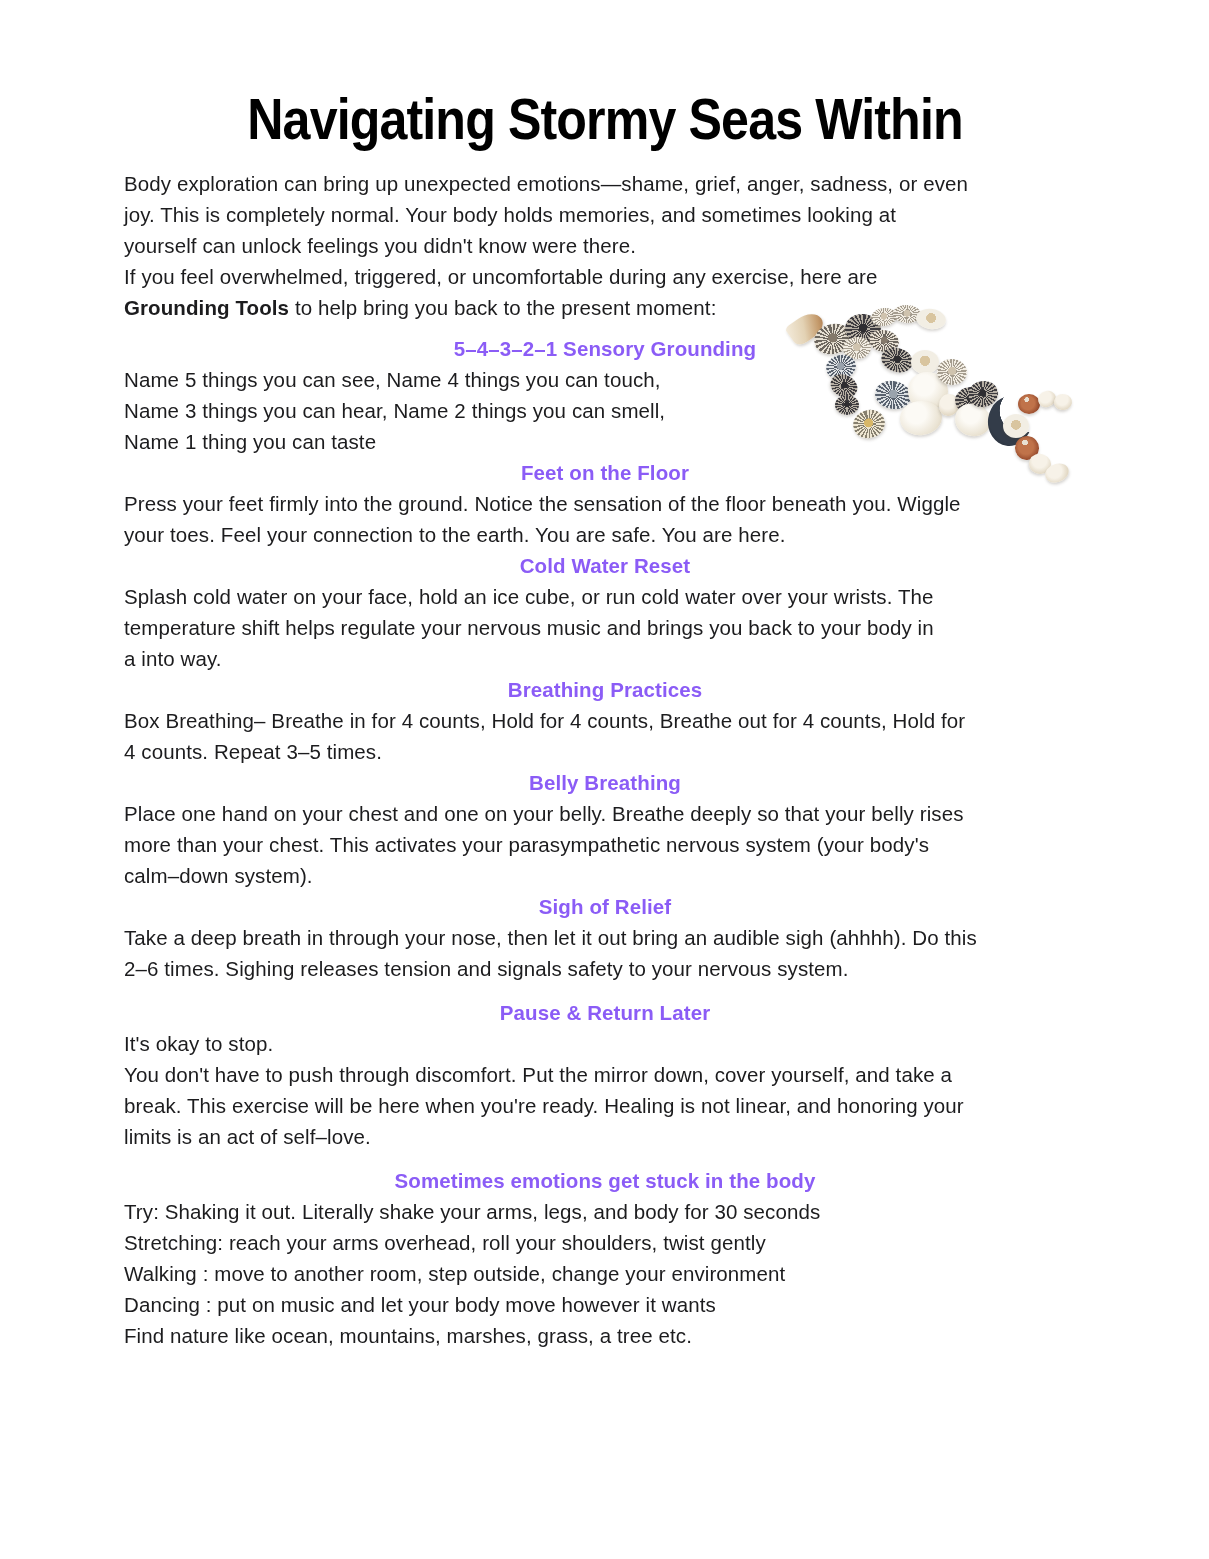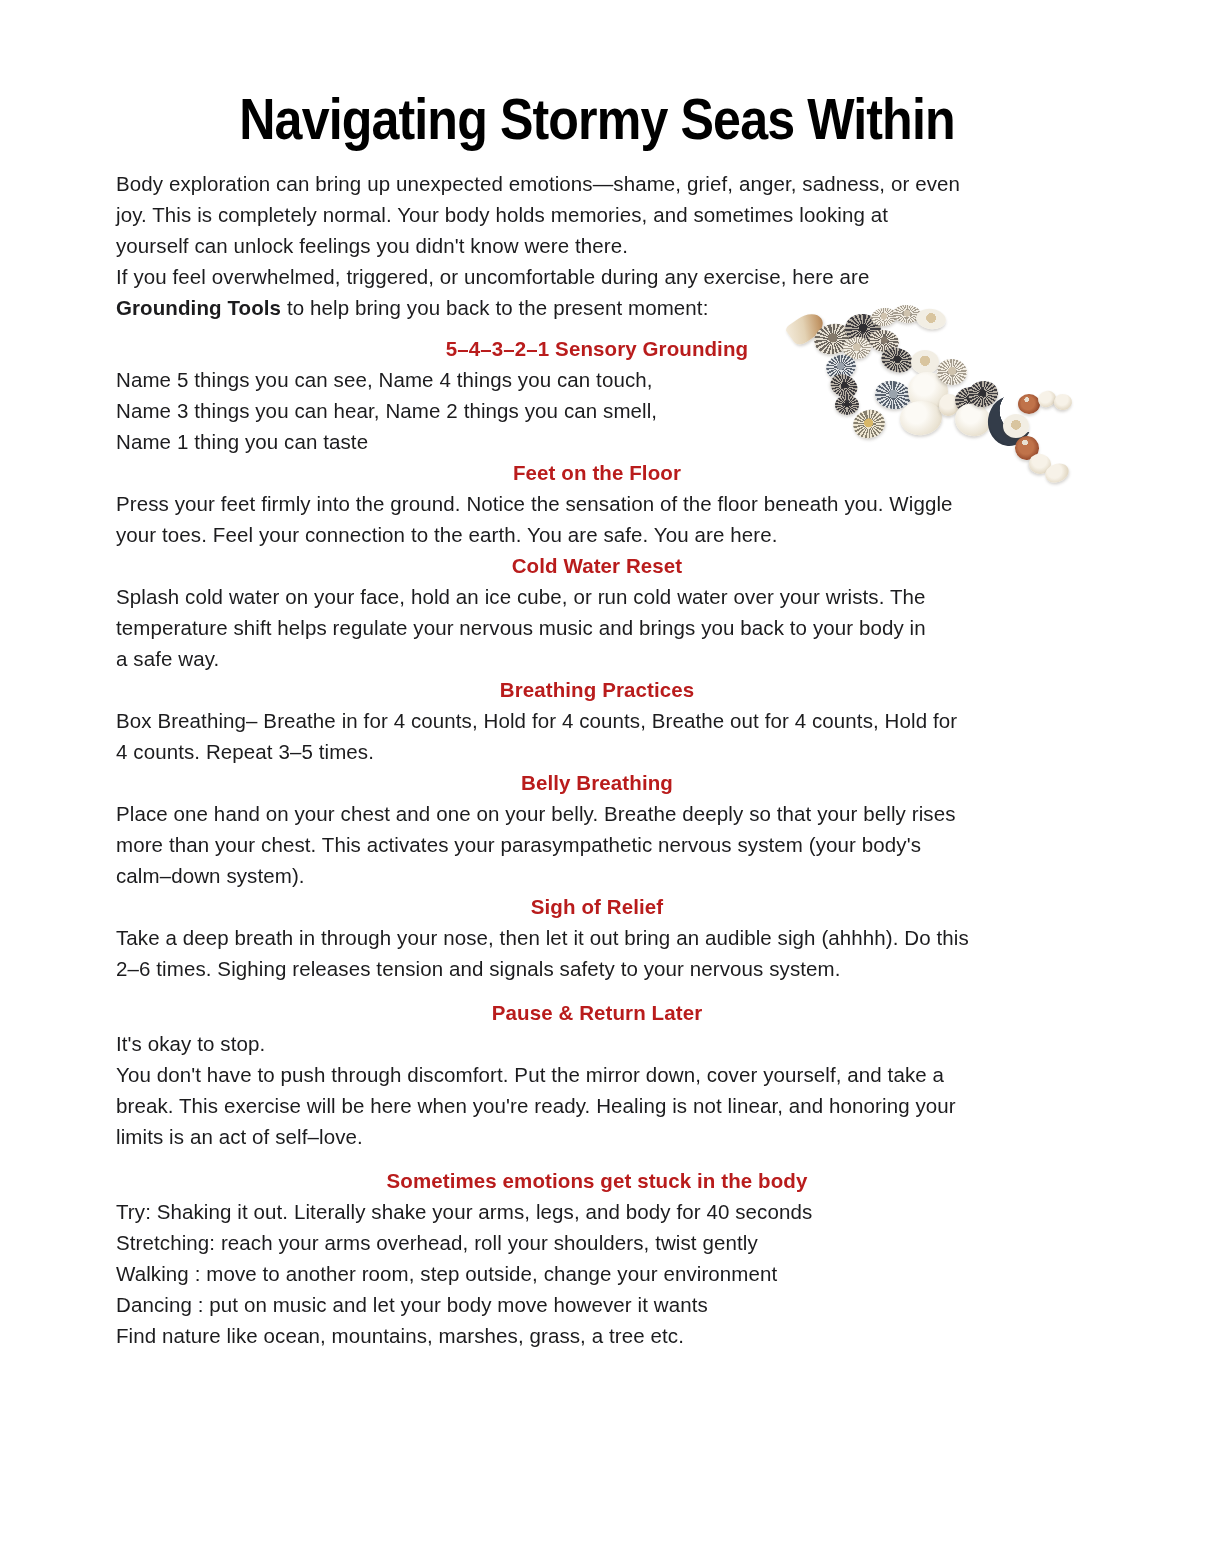--- a/index.html
+++ b/index.html
@@ -3,37 +3,37 @@
 <meta charset="utf-8">
 <style>
   html,body{margin:0;padding:0;}
   body{
     width:1209px;height:1559px;background:#ffffff;overflow:hidden;
     font-family:"Liberation Sans","DejaVu Sans",sans-serif;
     color:#1c1c1e;
   }
   .page{position:relative;width:1209px;height:1559px;background:#ffffff;}
   .content{
-    position:absolute;left:116px;top:0;width:962px;
+    position:absolute;left:124px;top:0;width:962px;
     font-size:20.5px;line-height:31px;letter-spacing:0.1px;
   }
   h1.title{
     margin:90px 0 20px 0;padding:0;
     font-size:57px;line-height:58px;font-weight:bold;color:#000;
     text-align:center;letter-spacing:-1px;
     transform:scaleX(0.88);transform-origin:50% 50%;
     white-space:nowrap;
   }
   .intro{margin:10px 0 10px 0;}
   .line{white-space:nowrap;height:31px;}
   .b{font-weight:bold;}
   section{margin:0;padding:0;}
   h2.section-heading{
     margin:0;padding:0;font-size:20.5px;line-height:31px;height:31px;
-    font-weight:bold;text-align:center;color:#b91c1c;white-space:nowrap;
+    font-weight:bold;text-align:center;color:#8b5cf6;white-space:nowrap;
   }
   .gap{margin-top:13px;}
 
   
   .shells{position:absolute;left:0;top:0;width:100%;height:100%;pointer-events:none;z-index:2;}
   .shell{position:absolute;border-radius:50%;box-shadow:0 2px 3px rgba(70,58,45,.22);}
   .limpet-dark{background:
     radial-gradient(circle at 50% 46%, #2e2d31 0 17%, rgba(0,0,0,0) 18%),
     repeating-conic-gradient(#3e3c40 0deg 8deg, #b6afa4 8deg 16deg);}
   .limpet-gray{background:
@@ -92,21 +92,21 @@
     <section>
       <h2 class="section-heading">Feet on the Floor</h2>
       <div class="line">Press your feet firmly into the ground. Notice the sensation of the floor beneath you. Wiggle</div>
       <div class="line">your toes. Feel your connection to the earth. You are safe. You are here.</div>
     </section>
 
     <section>
       <h2 class="section-heading">Cold Water Reset</h2>
       <div class="line">Splash cold water on your face, hold an ice cube, or run cold water over your wrists. The</div>
       <div class="line">temperature shift helps regulate your nervous music and brings you back to your body in</div>
-      <div class="line">a safe way.</div>
+      <div class="line">a into way.</div>
     </section>
 
     <section>
       <h2 class="section-heading">Breathing Practices</h2>
       <div class="line">Box Breathing– Breathe in for 4 counts, Hold for 4 counts, Breathe out for 4 counts, Hold for</div>
       <div class="line">4 counts. Repeat 3–5 times.</div>
     </section>
 
     <section>
       <h2 class="section-heading">Belly Breathing</h2>
@@ -124,21 +124,21 @@
     <section class="gap">
       <h2 class="section-heading">Pause &amp; Return Later</h2>
       <div class="line">It's okay to stop.</div>
       <div class="line">You don't have to push through discomfort. Put the mirror down, cover yourself, and take a</div>
       <div class="line">break. This exercise will be here when you're ready. Healing is not linear, and honoring your</div>
       <div class="line">limits is an act of self–love.</div>
     </section>
 
     <section class="gap">
       <h2 class="section-heading">Sometimes emotions get stuck in the body</h2>
-      <div class="line">Try: Shaking it out. Literally shake your arms, legs, and body for 40 seconds</div>
+      <div class="line">Try: Shaking it out. Literally shake your arms, legs, and body for 30 seconds</div>
       <div class="line">Stretching: reach your arms overhead, roll your shoulders, twist gently</div>
       <div class="line">Walking : move to another room, step outside, change your environment</div>
       <div class="line">Dancing : put on music and let your body move however it wants</div>
       <div class="line">Find nature like ocean, mountains, marshes, grass, a tree etc.</div>
     </section>
 
   </div>
 
   <div class="shells">
       <div class="shell cone-shell" style="left: 788px; top: 316px; width: 36px; height: 24px; transform: rotate(-35deg);"></div>

